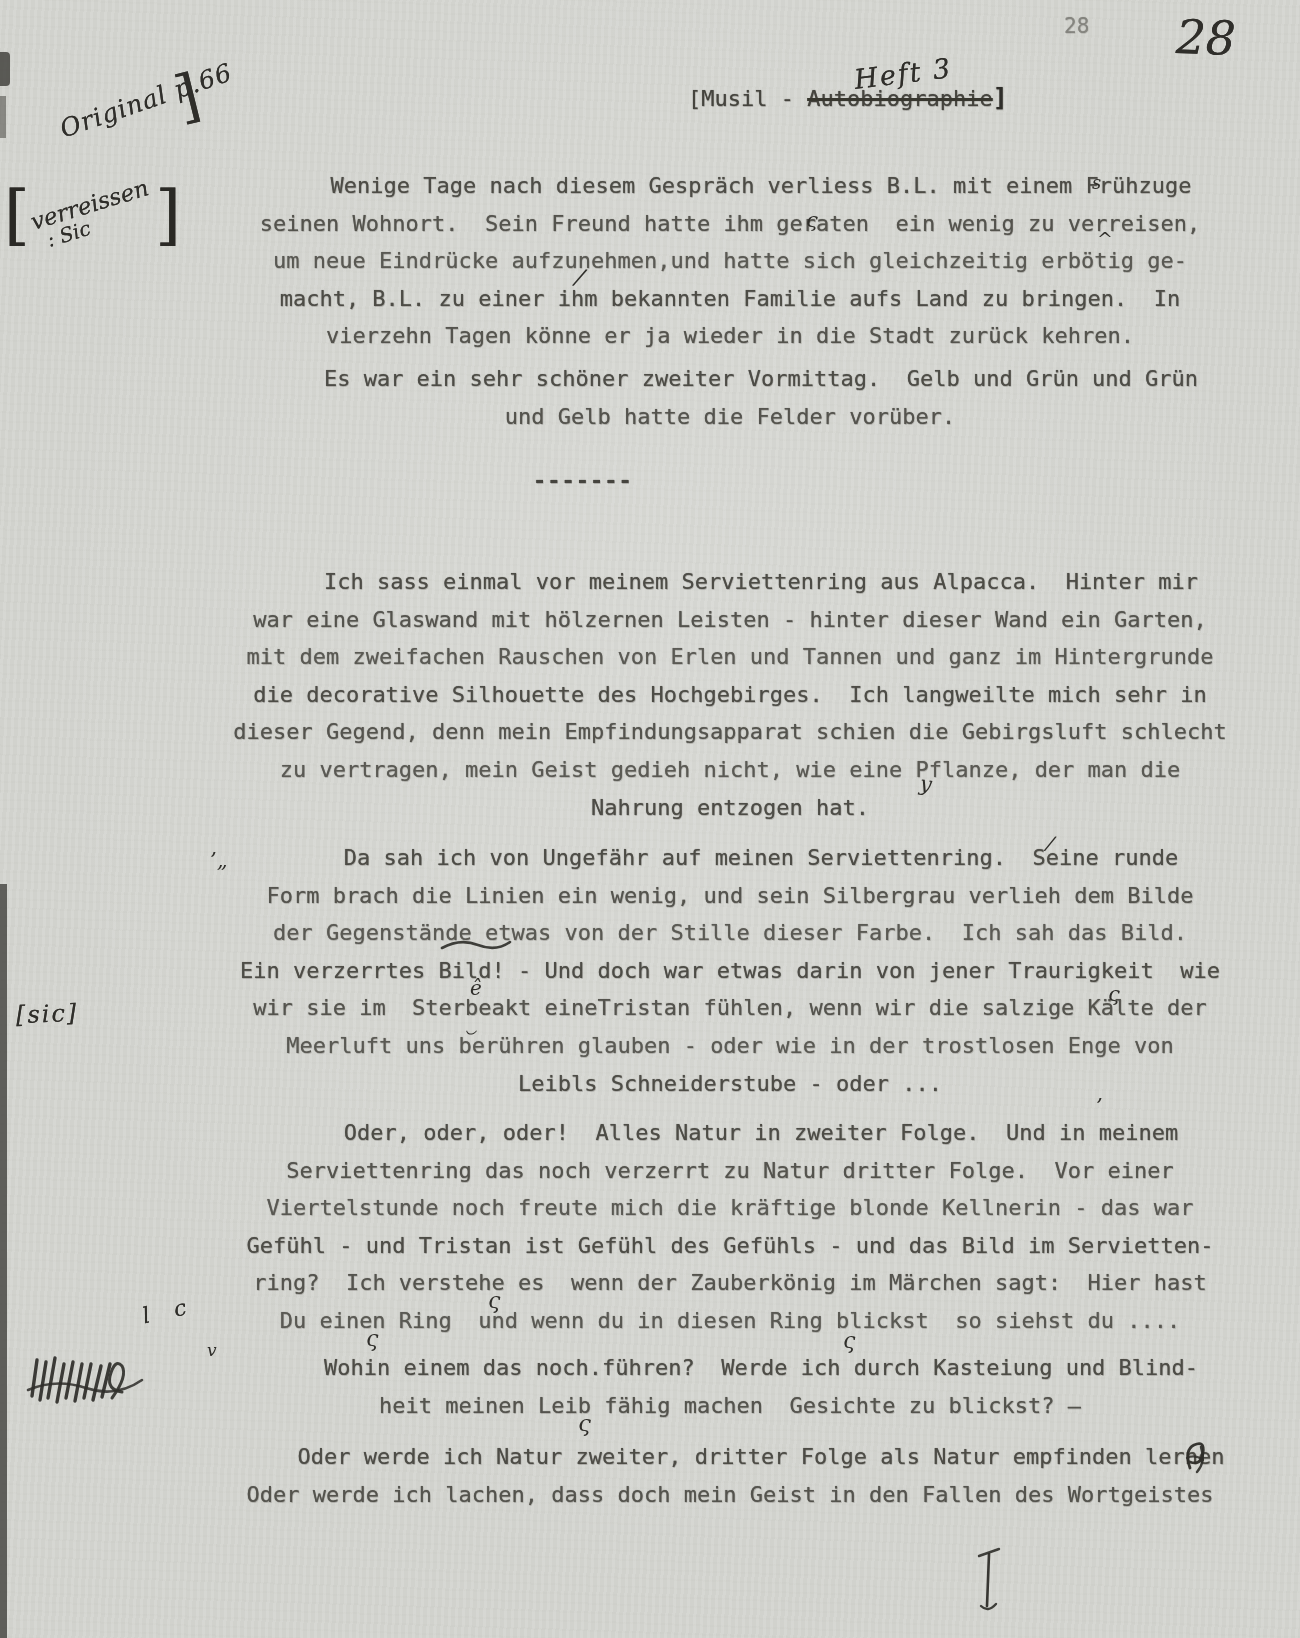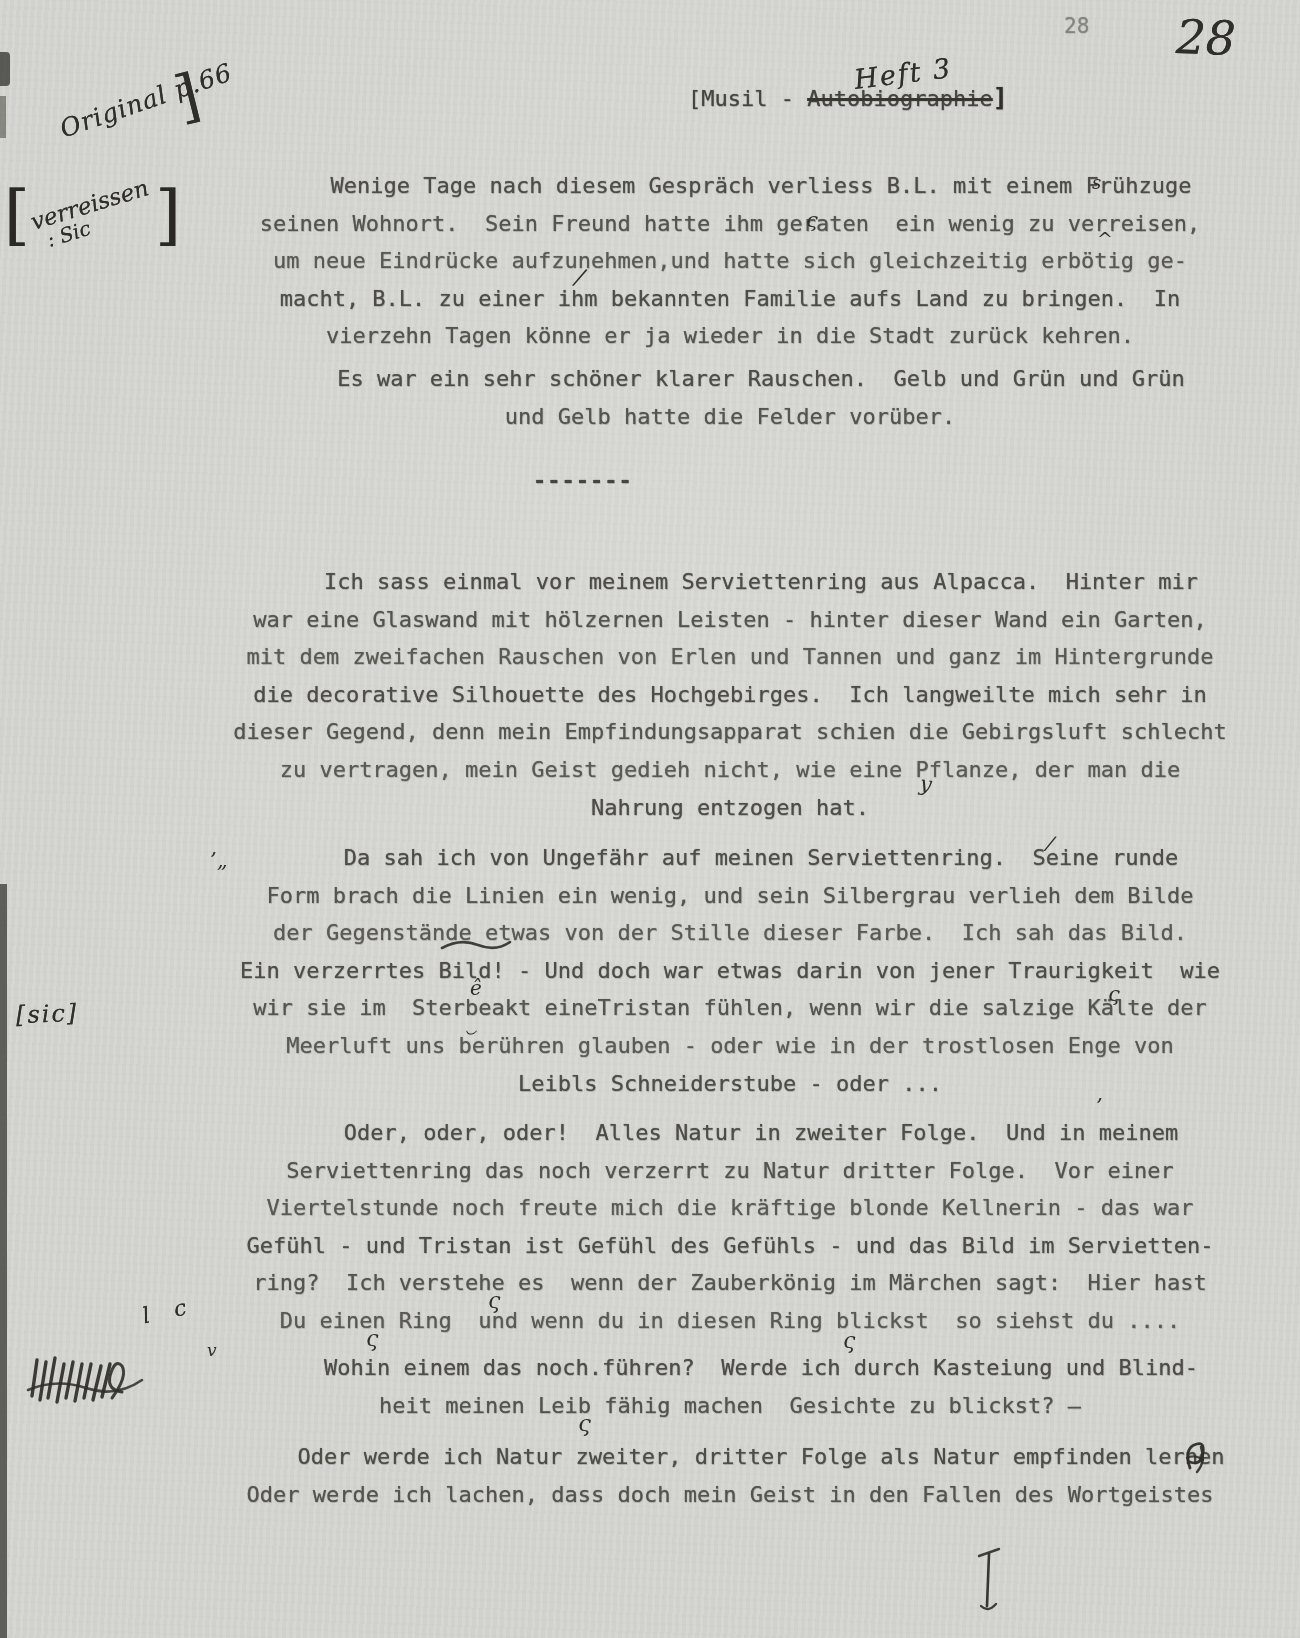--- a/index.html
+++ b/index.html
@@ -77,21 +77,21 @@
   <div class="hand sic-note">[sic]</div>
   <div class="hand lc-note">l c</div>
 
   <svg class="hmark" style="left:26px;top:1348px;" width="120" height="70">
     <path d="M6,48 l5,-36 M14,52 l6,-38 M22,50 l7,-40 M31,54 l7,-38 M40,50 l7,-36 M49,53 l7,-37 M58,50 l7,-34 M67,52 l8,-34 M76,49 l8,-33" stroke-width="3.4" opacity=".92"></path>
     <path d="M2,42 Q30,30 60,40 T116,32" stroke-width="2.6" opacity=".85"></path>
     <path d="M86,50 q16,-22 10,-32 q-7,-8 -12,10 q-3,14 12,16" stroke-width="3" opacity=".9"></path>
   </svg>
 
   <div class="typed para" style="top:167px"><div class="tl">Wenige Tage nach diesem Gespräch verliess B.L. mit einem Frühzuge</div><div class="tl">seinen Wohnort.  Sein Freund hatte ihm geraten  ein wenig zu verreisen,</div><div class="tl">um neue Eindrücke aufzunehmen,und hatte sich gleichzeitig erbötig ge-</div><div class="tl">macht, B.L. zu einer ihm bekannten Familie aufs Land zu bringen.  In</div><div class="tl">vierzehn Tagen könne er ja wieder in die Stadt zurück kehren.</div></div>
-  <div class="typed para" style="top:360px"><div class="tl">Es war ein sehr schöner klarer Rauschen.  Gelb und Grün und Grün</div><div class="tl">und Gelb hatte die Felder vorüber.</div></div>
+  <div class="typed para" style="top:360px"><div class="tl">Es war ein sehr schöner zweiter Vormittag.  Gelb und Grün und Grün</div><div class="tl">und Gelb hatte die Felder vorüber.</div></div>
   <div class="typed sep">-------</div>
   <div class="typed para" style="top:563px"><div class="tl">Ich sass einmal vor meinem Serviettenring aus Alpacca.  Hinter mir</div><div class="tl">war eine Glaswand mit hölzernen Leisten - hinter dieser Wand ein Garten,</div><div class="tl">mit dem zweifachen Rauschen von Erlen und Tannen und ganz im Hintergrunde</div><div class="tl">die decorative Silhouette des Hochgebirges.  Ich langweilte mich sehr in</div><div class="tl">dieser Gegend, denn mein Empfindungsapparat schien die Gebirgsluft schlecht</div><div class="tl">zu vertragen, mein Geist gedieh nicht, wie eine Pflanze, der man die</div><div class="tl">Nahrung entzogen hat.</div></div>
   <div class="typed para" style="top:839px"><div class="tl">Da sah ich von Ungefähr auf meinen Serviettenring.  Seine runde</div><div class="tl">Form brach die Linien ein wenig, und sein Silbergrau verlieh dem Bilde</div><div class="tl">der Gegenstände etwas von der Stille dieser Farbe.  Ich sah das Bild.</div><div class="tl">Ein verzerrtes Bild! - Und doch war etwas darin von jener Traurigkeit  wie</div><div class="tl">wir sie im  Sterbeakt eineTristan fühlen, wenn wir die salzige Kälte der</div><div class="tl">Meerluft uns berühren glauben - oder wie in der trostlosen Enge von</div><div class="tl">Leibls Schneiderstube - oder ...</div></div>
   <div class="typed para" style="top:1114px"><div class="tl">Oder, oder, oder!  Alles Natur in zweiter Folge.  Und in meinem</div><div class="tl">Serviettenring das noch verzerrt zu Natur dritter Folge.  Vor einer</div><div class="tl">Viertelstunde noch freute mich die kräftige blonde Kellnerin - das war</div><div class="tl">Gefühl - und Tristan ist Gefühl des Gefühls - und das Bild im Servietten-</div><div class="tl">ring?  Ich verstehe es  wenn der Zauberkönig im Märchen sagt:  Hier hast</div><div class="tl">Du einen Ring  und wenn du in diesen Ring blickst  so siehst du ....</div></div>
   <div class="typed para" style="top:1349px"><div class="tl">Wohin einem das noch.führen?  Werde ich durch Kasteiung und Blind-</div><div class="tl">heit meinen Leib fähig machen  Gesichte zu blickst? —</div></div>
   <div class="typed para" style="top:1438px"><div class="tl">Oder werde ich Natur zweiter, dritter Folge als Natur empfinden lernen</div><div class="tl">Oder werde ich lachen, dass doch mein Geist in den Fallen des Wortgeistes</div></div>
 
   <span class="mark" style="left:806px;top:208px;font-size:21px">ς</span>
   <span class="mark" style="left:1092px;top:172px;font-size:18px">s</span>
   <span class="mark" style="left:1097px;top:228px;font-size:19px">^</span>

